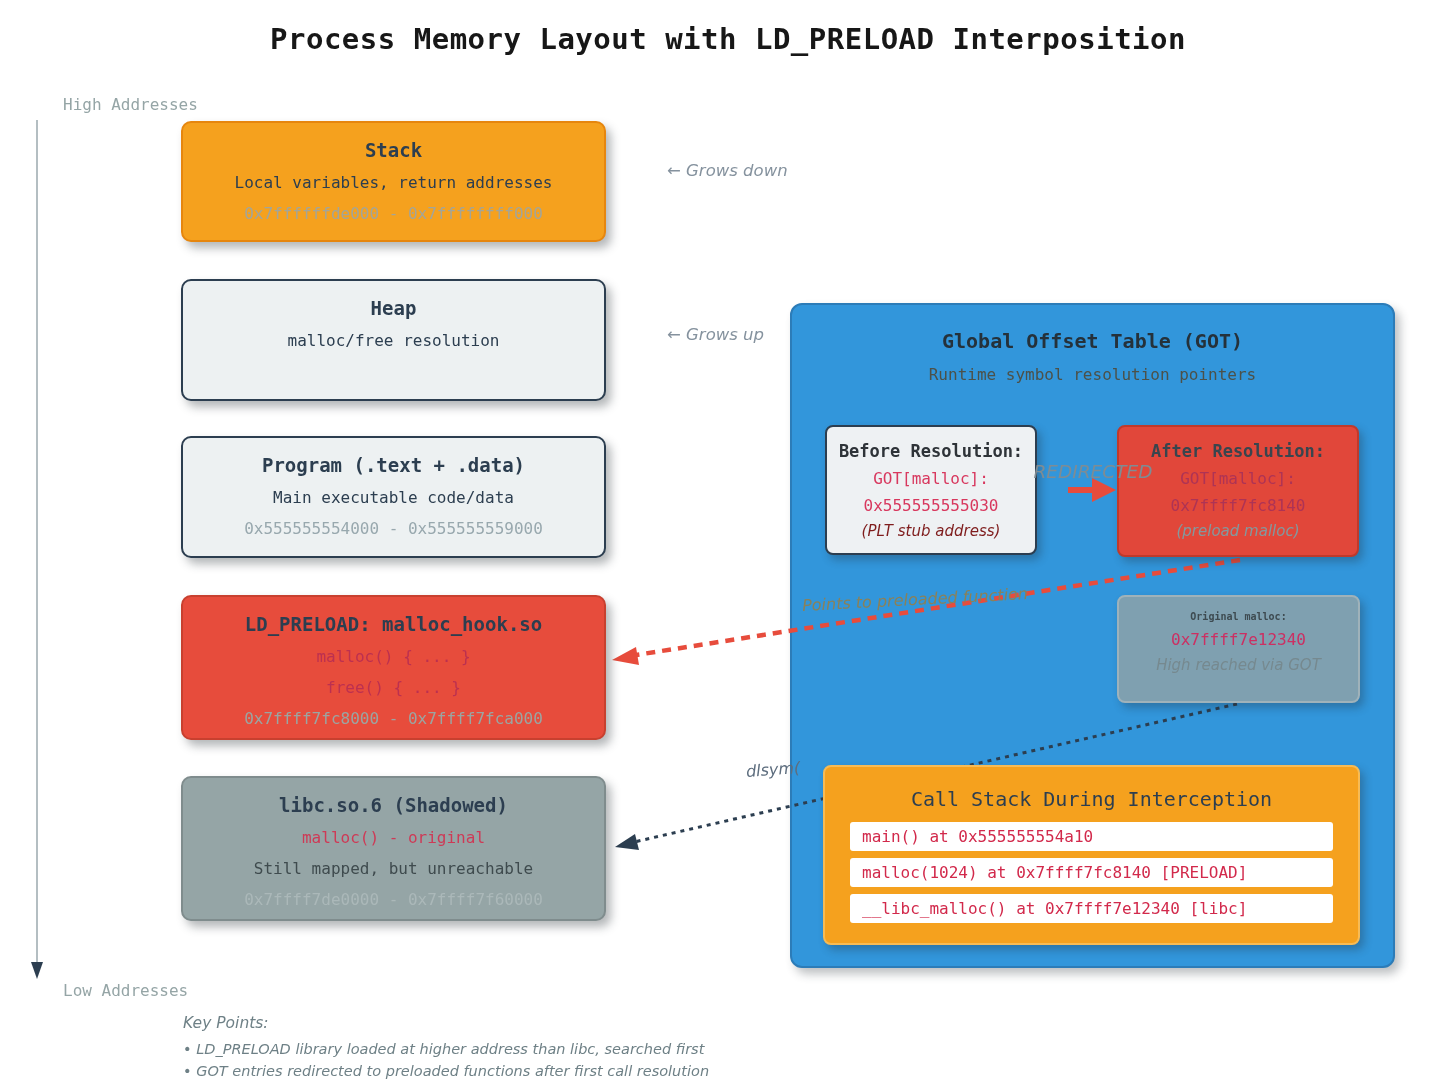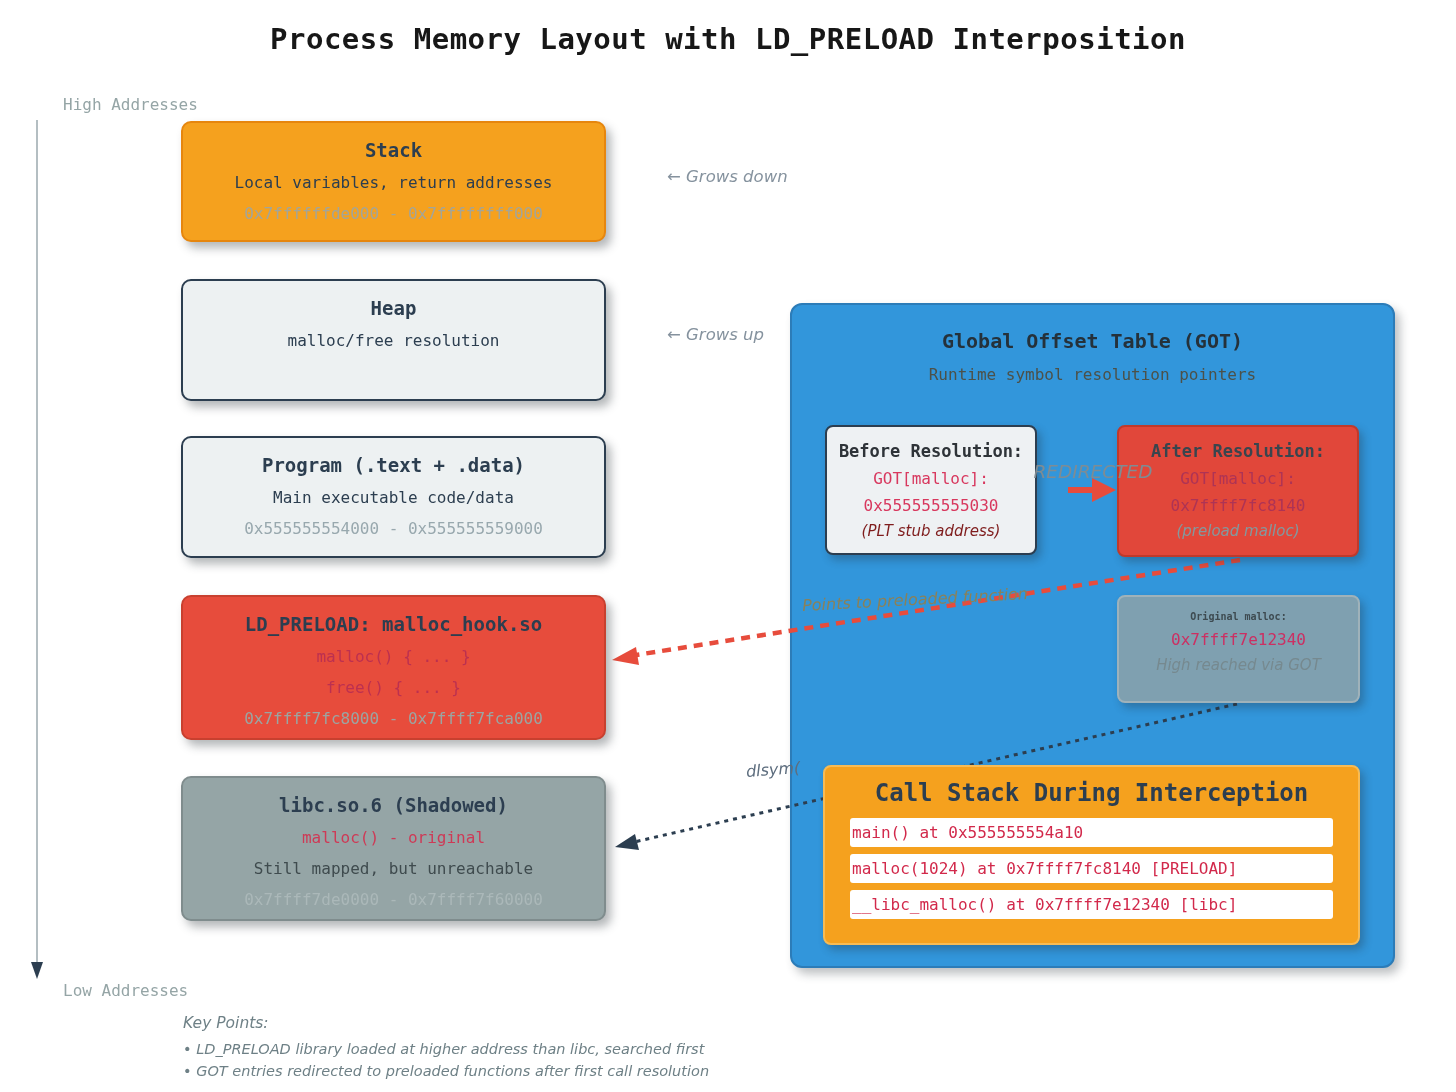--- a/index.html
+++ b/index.html
@@ -31,21 +31,21 @@
   .box-preload{top:595px;height:145px;background:#E74C3C;border-color:#C8402F;}
   .box-preload .crimson{color:#BC3050;}
   .box-preload .muted{color:#9BA5A2;}
   .box-libc{top:776px;height:145px;background:#95A5A6;border-color:#7F8C8D;}
   .box-libc .dark{color:#3F4B4E;}
   .box-libc .muted{color:#ABB8B9;}
   .box-libc .crimson{color:#CE3A56;}
   .box-stack .muted{color:#A3A599;}
 
   .grow-note{position:absolute;font-size:16.5px;color:#85929E;z-index:3;}
-  .grow-note.down{left:667px;top:167px;}
+  .grow-note.down{left:667px;top:161px;}
   .grow-note.up{left:667px;top:325px;}
 
   
   .got-panel{position:absolute;left:790px;top:303px;width:605px;height:665px;
     background:#3296DB;border:2px solid #2C7CB8;border-radius:12px;z-index:1;
     box-shadow:5px 6px 10px rgba(40,50,55,0.3);box-sizing:border-box;}
   .got-title{position:absolute;left:0;right:0;top:24px;text-align:center;
     font-size:20px;font-weight:bold;color:#25313A;}
   .got-subtitle{position:absolute;left:0;right:0;top:60px;text-align:center;
     font-size:16px;color:#4C5149;}
@@ -65,23 +65,23 @@
   .box-original .crimson{color:#CC2F62;}
   .ib-note{font-size:15px;margin-top:7px;}
   .box-before .ib-note{color:#7f1d1d;}
   .box-after .ib-note{color:#83999E;}
   .box-original .ib-note{color:#76898F;}
 
   
   .callstack{position:absolute;left:823px;top:765px;width:537px;height:180px;
     background:#F5A11E;border:2.5px solid #F7BB55;border-radius:8px;z-index:3;
     box-sizing:border-box;box-shadow:4px 5px 8px rgba(30,40,50,0.3);}
-  .cs-title{text-align:center;font-size:24px;font-weight:bold;color:#2C3E50;margin-top:12px;}
+  .cs-title{text-align:center;font-size:20px;font-weight:normal;color:#2C3E50;margin-top:20px;}
   .cs-frame{margin:7px 25px 0 25px;height:29px;background:#ffffff;border-radius:3px;
-    font-size:16px;color:#D2294B;line-height:29px;text-align:left;padding-left:2px;
+    font-size:16px;color:#D2294B;line-height:29px;text-align:left;padding-left:12px;
     overflow:hidden;white-space:nowrap;}
   .cs-frame.first{margin-top:11px;}
 
   
   .flow-label{position:absolute;font-size:16px;z-index:2;white-space:nowrap;}
   .lbl-points{left:802px;top:590px;color:#8A8159;transform:rotate(-3deg);}
   .lbl-dlsym{left:746px;top:760px;color:#5D6D7E;transform:rotate(-4deg);}
   .lbl-redirected{position:absolute;left:1028px;top:461px;width:130px;text-align:center;
     font-size:18.5px;color:#7E8C94;z-index:4;}
 

